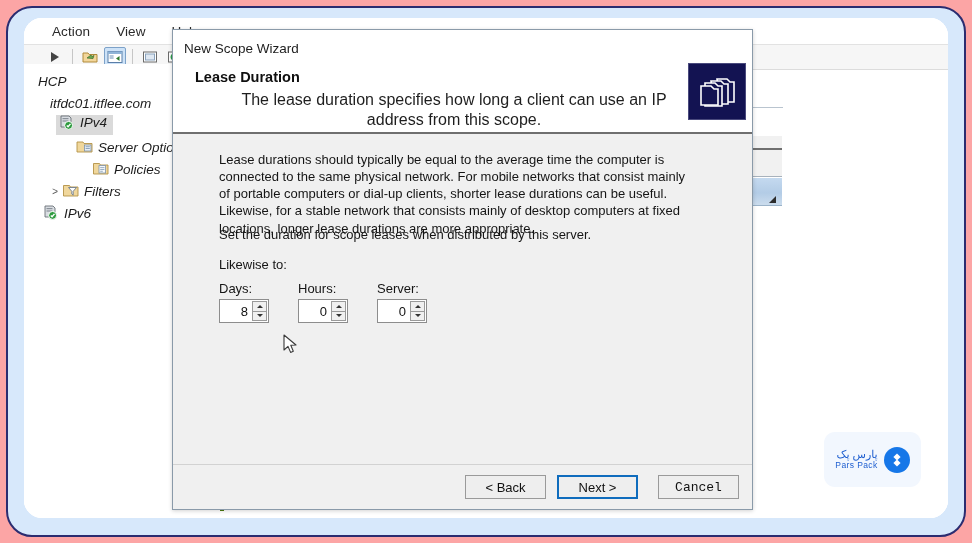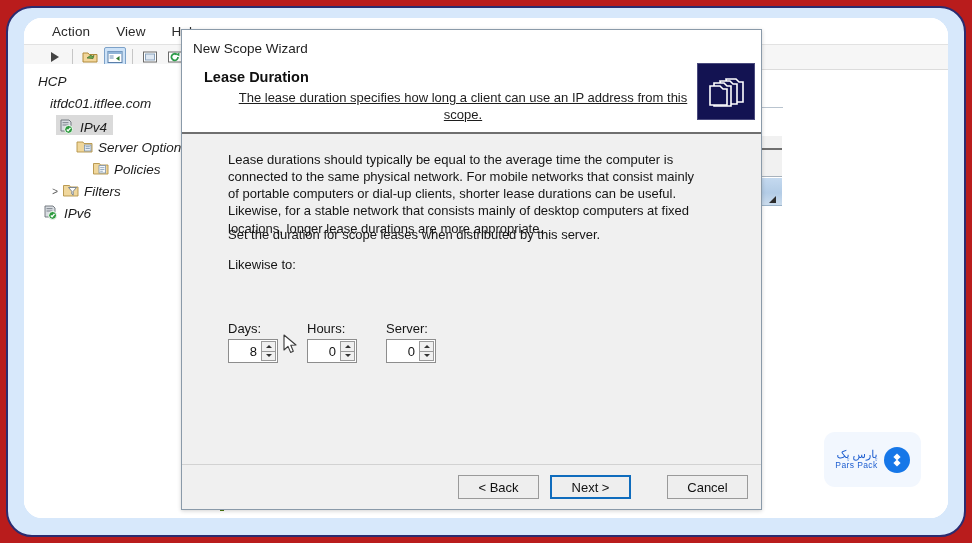--- a/index.html
+++ b/index.html
@@ -8,21 +8,21 @@
     width: 972px;
     height: 543px;
     overflow: hidden;
     font-family: "Liberation Sans", sans-serif;
   }
 
   #stage {
     position: relative;
     width: 972px;
     height: 543px;
-    background: #b91c1c;
+    background: #fca5a5;
   }
 
   
   .frame-outline {
     position: absolute;
     left: 6px; top: 6px;
     width: 960px; height: 531px;
     border: 2px solid #2b2c70;
     border-radius: 26px;
     background: #d7e8fb;
@@ -117,21 +117,21 @@
     flex: none;
   }
   .tnode .ticon {
     width: 18px; height: 16px;
     flex: none;
     margin-right: 4px;
     position: relative;
   }
   .tnode .tlabel { flex: none; }
   .selbox {
-    display: flex; align-items: flex-end;
+    display: flex; align-items: flex-start;
     background: #dadada;
     padding: 0 6px 0 2px;
     height: 20px;
   }
 
   
   .listpane {
     position: absolute;
     left: 201px; top: 53px;
     width: 723px; height: 447px;
@@ -185,21 +185,21 @@
   .lp-text2 {
     position: absolute;
     left: 168px; top: 138px;
     font-size: 13.5px;
     color: #333;
   }
 
   
   .dialog {
     position: absolute;
-    left: 181px; top: 29px;
+    left: 172px; top: 29px;
     width: 581px; height: 481px;
     background: #f0f0f0;
     border: 1px solid #8a9aa9;
     box-shadow: 0 1px 4px rgba(0,0,0,.18);
   }
   .dlg-title {
     height: 36px;
     background: #ffffff;
     display: flex;
     align-items: center;
@@ -218,24 +218,23 @@
     position: absolute;
     left: 22px; top: 3px;
     font-size: 14.5px;
     font-weight: bold;
     color: #0f0f0f;
   }
   .dlg-h-sub {
     position: absolute;
     left: 46px; top: 24px;
     width: 470px;
-    font-size: 13px;
+    font-size: 16px;
     color: #1e1e1e;
     line-height: 1.28;
-    text-decoration: underline;
   }
   .dlg-h-icon {
     position: absolute;
     right: 6px; top: -3px;
     width: 58px; height: 57px;
     background: #131352;
     border: 1px solid #4a4a7d;
     display: flex;
     align-items: center;
     justify-content: center;
@@ -263,21 +262,20 @@
     position: absolute;
     left: 46px; top: 147px;
     display: flex;
     gap: 29px;
   }
   .spin-col { width: 50px; }
   .spin-lbl {
     font-size: 13px;
     color: #151515;
     margin-bottom: 3px;
-    margin-top: 40px;
   }
   .spinner {
     width: 50px; height: 24px;
     background: #ffffff;
     border: 1px solid #8d8d8d;
     display: flex;
     align-items: stretch;
     padding: 1px;
   }
   .spin-val {
@@ -333,21 +331,21 @@
     display: flex;
     align-items: center;
     justify-content: center;
     font-family: "Liberation Sans", sans-serif;
   }
   .btn.default {
     border: 2px solid #0f6cbd;
     background: #eeeeee;
   }
   .btn.gap-l { margin-left: 11px; }
-  .btn.gap-xl { margin-left: 36px; }
+  .btn.gap-xl { margin-left: 20px; font-family: Liberation Mono, monospace; }
 
   
   .cursor {
     position: absolute;
     left: 283px; top: 334px;
     width: 16px; height: 22px;
     pointer-events: none;
   }
 
   

